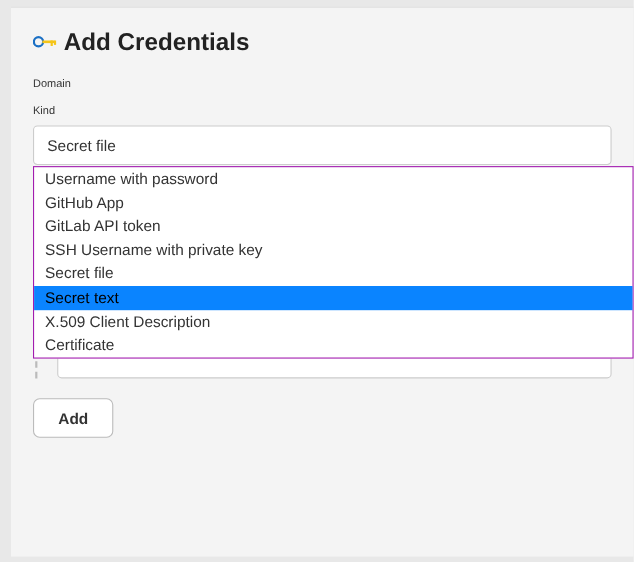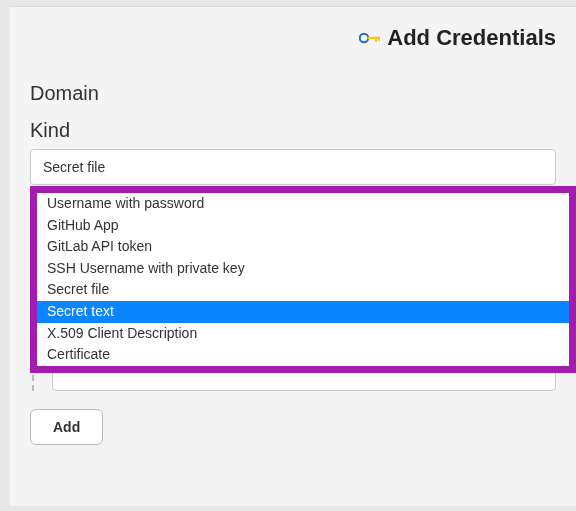--- a/index.html
+++ b/index.html
@@ -1,37 +1,37 @@
 <!DOCTYPE html>
 <html><head>
   <meta charset="utf-8">
   <style>
     * { box-sizing: border-box; margin: 0; padding: 0; }
     body { font-family: Arial, Helvetica, sans-serif; font-size: 14px; background: #e8e8e8; color: #333; }
     .outer { padding: 6px 0 0 10px; }
     .panel { background: #f4f4f4; border-top: 1px solid #ddd; padding: 18px 20px 20px 20px; min-height: 500px; position: relative; }
-    .header { display: flex; align-items: center; gap: 6px; margin-bottom: 31px; justify-content: flex-end; }
+    .header { display: flex; align-items: center; gap: 6px; margin-bottom: 20px; }
     .header h1 { font-size: 22px; font-weight: bold; color: #222; }
     .key-icon { width: 22px; height: 14px; display: inline-block; position: relative; }
     .key-icon svg { display: block; }
     .field-group { margin-bottom: 14px; }
-    .field-label { display: block; font-size: 20px; color: #333; margin-bottom: 7px; }
+    .field-label { display: block; font-size: 10px; color: #333; margin-bottom: 7px; }
     .text-input, .select-box {
       width: 100%; background: #fff; border: 1px solid #ccc; border-radius: 4px;
       padding: 9px 12px; font-size: 14px; color: #333; outline: none;
     }
     .select-wrap { position: relative; }
     .dropdown {
       position: absolute; top: 37px; left: 0; right: -20px; background: #fff;
-      border: 7px solid #a21caf; z-index: 10;
+      border: 1px solid #a21caf; z-index: 10;
     }
     .dropdown-item {
       padding: 1px 10px; font-size: 14px; color: #333; cursor: pointer; line-height: 1.4;
     }
-    .dropdown-item.selected { background: #0a84ff; color: #ffffff; }
+    .dropdown-item.selected { background: #0a84ff; color: #000000; }
     .indented {
       border-left: 2px dashed #bbb; padding-left: 18px; margin-left: 2px;
       margin-top: 140px; margin-bottom: 18px;
     }
     .button-row { display: flex; gap: 2px; margin-top: 6px; }
     .btn {
       background: #fff; border: 1px solid #bbb; border-radius: 6px;
       padding: 9px 22px; font-size: 14px; color: #333; cursor: pointer;
       font-weight: bold;
     }

